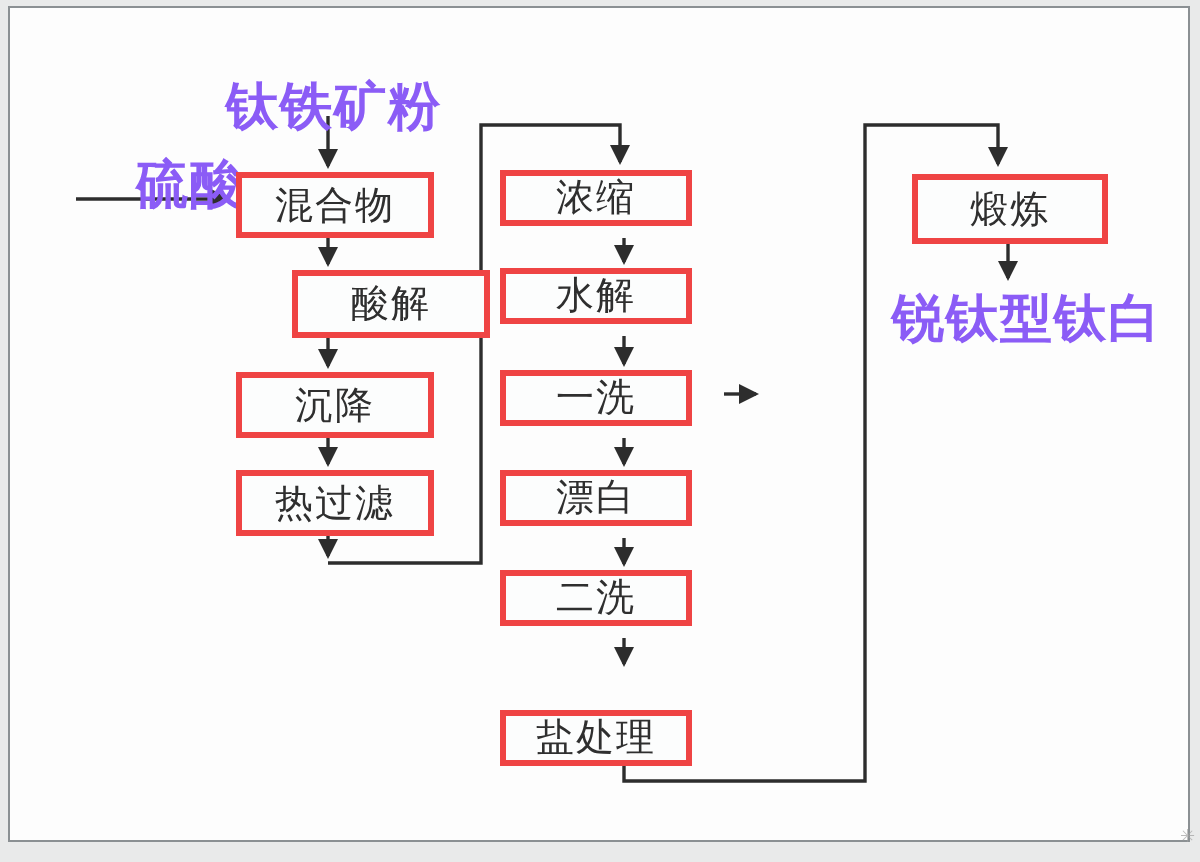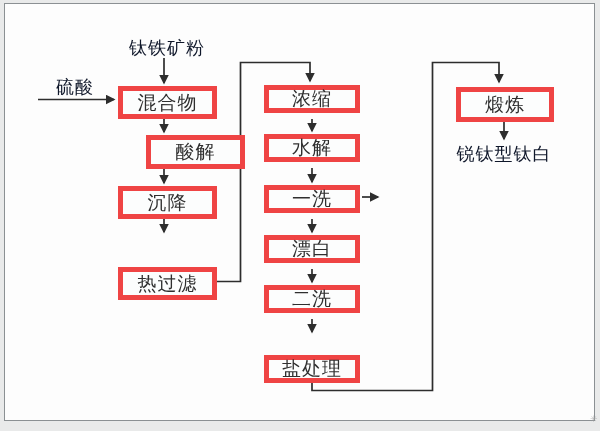--- a/index.html
+++ b/index.html
@@ -26,38 +26,39 @@
     width: 600px; height: 431px;
     z-index: 1;
     pointer-events: none;
   }
   .node {
     position: absolute;
     display: flex;
     align-items: center;
     justify-content: center;
     background: #fcfdfd;
-    border: 5px solid #ef4444;
+    border: 3px solid #ef4444;
     box-sizing: border-box;
     color: #2f2f2f;
     font-size: 19px;
     letter-spacing: 1px;
     z-index: 2;
     white-space: nowrap;
   }
   .col1 { left: 118px; width: 99px; height: 33px; }
-  .col2 { left: 264px; width: 96px; height: 28px; }
+  .col2 { left: 250px; width: 96px; height: 28px; }
   .col3 { left: 456px; width: 98px; height: 35px; }
   .flabel {
     position: absolute;
-    color: #0f172a;
-    font-size: 18px;
+    color: #8b5cf6;
+    font-size: 26px;
     letter-spacing: 1px;
     z-index: 2;
     white-space: nowrap;
+    font-weight: bold;
   }
   .centered { text-align: center; }
   .artifact {
     position: absolute;
     left: 590px; top: 415px;
     width: 8px; height: 9px;
     color: #a0a0a0;
     font-size: 9px;
     line-height: 9px;
     z-index: 3;
@@ -90,26 +91,26 @@
       <path d="M312 219 V 232" marker-end="url(#ah)"></path>
       <path d="M312 269 V 282" marker-end="url(#ah)"></path>
       <path d="M312 319 V 332" marker-end="url(#ah)"></path>
       <path d="M312 369 V 390.5 H 432.5 V 62.5 H 499 V 82" marker-end="url(#ah)"></path>
       <path d="M504 122 V 139" marker-end="url(#ah)"></path>
     </g>
   </svg>
 
   <div class="flabel centered" style="left:108px; top:36px; width:118px;">钛铁矿粉</div>
 
-  <div class="flabel" style="left:56px; top:75px;">硫酸</div>
+  <div class="flabel" style="left:68px; top:75px;">硫酸</div>
 
   <div class="node col1" style="top:86px;">混合物</div>
   <div class="node col1" style="top:135px; height:34px;margin-left:28px;">酸解</div>
   <div class="node col1" style="top:186px;">沉降</div>
-  <div class="node col1" style="top:235px;margin-top:32px;">热过滤</div>
+  <div class="node col1" style="top:235px;">热过滤</div>
 
   <div class="node col2" style="top:85px;">浓缩</div>
   <div class="node col2" style="top:134px;">水解</div>
   <div class="node col2" style="top:185px;">一洗</div>
   <div class="node col2" style="top:235px;text-align:center;">漂白</div>
   <div class="node col2" style="top:285px;">二洗</div>
   <div class="node col2" style="top:335px;margin-top:20px;">盐处理</div>
 
   <div class="node col3" style="top:87px;text-align:right;">煅炼</div>
 

